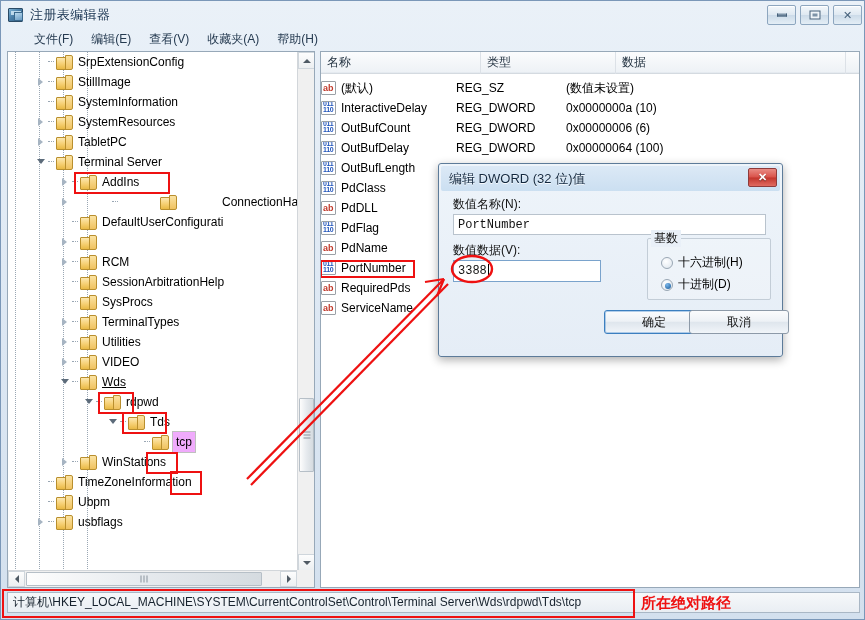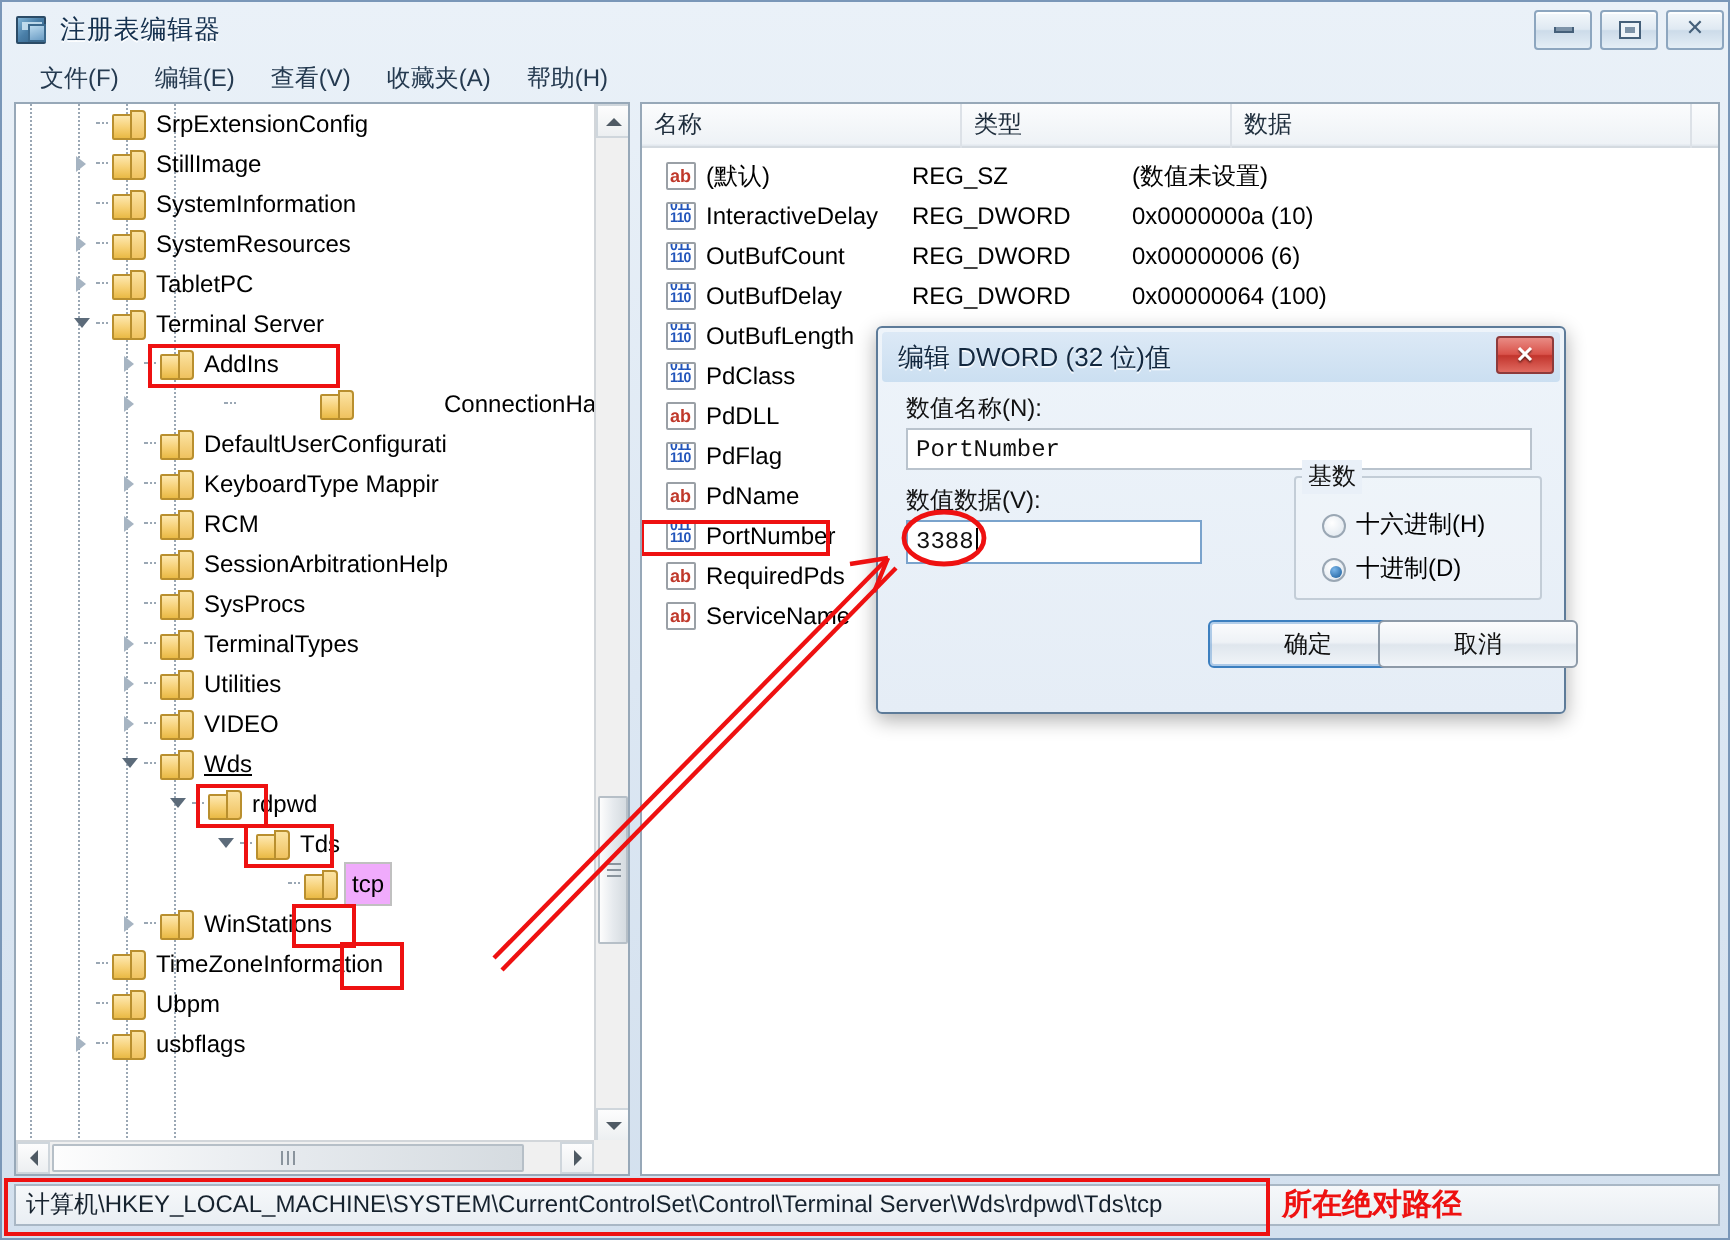--- a/index.html
+++ b/index.html
@@ -64,21 +64,21 @@
   }
   .winbtn .gl { position:absolute; left:50%; top:50%; transform:translate(-50%,-50%); }
   .min .gl { width:10px; height:3px; border:1px solid #45607a; border-top:none; background:#7d93a8;}
   .max .gl { width:11px; height:9px; border:1px solid #45607a; background:#eef4f9;}
   .max .gl::after{content:"";position:absolute;left:2px;top:2px;width:5px;height:3px;background:#7d93a8;}
   .close .gl { width:12px; height:11px; color:#45607a; font-size:11px; line-height:11px; text-align:center; }
 
   
   #menubar {
     position: absolute; left: 0; top: 28px; width: 795px; height: 20px;
-    display: flex; align-items: flex-end; padding-left: 10px;
+    display: flex; align-items: flex-end; padding-left: 24px;
   }
   .menu-item {
     font-size: 12px; color: #253a50; padding: 1px 9px;
     white-space: nowrap;
   }
 
   
   #pane-wrap {
     position: absolute; left: 6px; top: 50px;
     width: 853px; height: 537px;
@@ -206,21 +206,21 @@
     display: flex; font-size: 12px;
   }
   #list-header .hcell {
     height: 22px; line-height: 21px; padding-left: 6px;
     border-right: 1px solid #dce1e7; color:#1e2d3c;
   }
   .lrow {
     display: flex; align-items: center;
     height: 20px; font-size: 12px; white-space: nowrap;
   }
-  .lrow .c-name { width: 135px; display:flex; align-items:center; padding-left:12px;}
+  .lrow .c-name { width: 135px; display:flex; align-items:center; padding-left:0;}
   .lrow .c-type { width: 110px; }
   .lrow .c-data { flex: 1 1 auto; }
   .vicon {
     width: 15px; height: 14px; margin-right: 5px; flex:0 0 15px;
     border: 1px solid #9aa0a6; background: #fff;
     position: relative; overflow: hidden; border-radius: 1px;
   }
   .vicon.sz::after{
     content:"ab"; position:absolute; left:1px; top:-1px;
     font-size:9px; font-weight:bold; color:#c0392b; line-height:14px;
@@ -440,21 +440,20 @@
             <div class="tnode" style="padding-left: 50px;">
               <span class="arrow"></span>
               <span class="dash"></span>
               <span class="folder"></span>
               <span class="tlabel">DefaultUserConfigurati</span>
             </div>
             <div class="tnode" style="padding-left: 50px;">
               <span class="arrow collapsed"></span>
               <span class="dash"></span>
               <span class="folder"></span>
-              <span class="tlabel">KeyboardType Mappir</span>
             </div>
             <div class="tnode" style="padding-left: 50px;">
               <span class="arrow collapsed"></span>
               <span class="dash"></span>
               <span class="folder"></span>
               <span class="tlabel">RCM</span>
             </div>
             <div class="tnode" style="padding-left: 50px;">
               <span class="arrow"></span>
               <span class="dash"></span>

